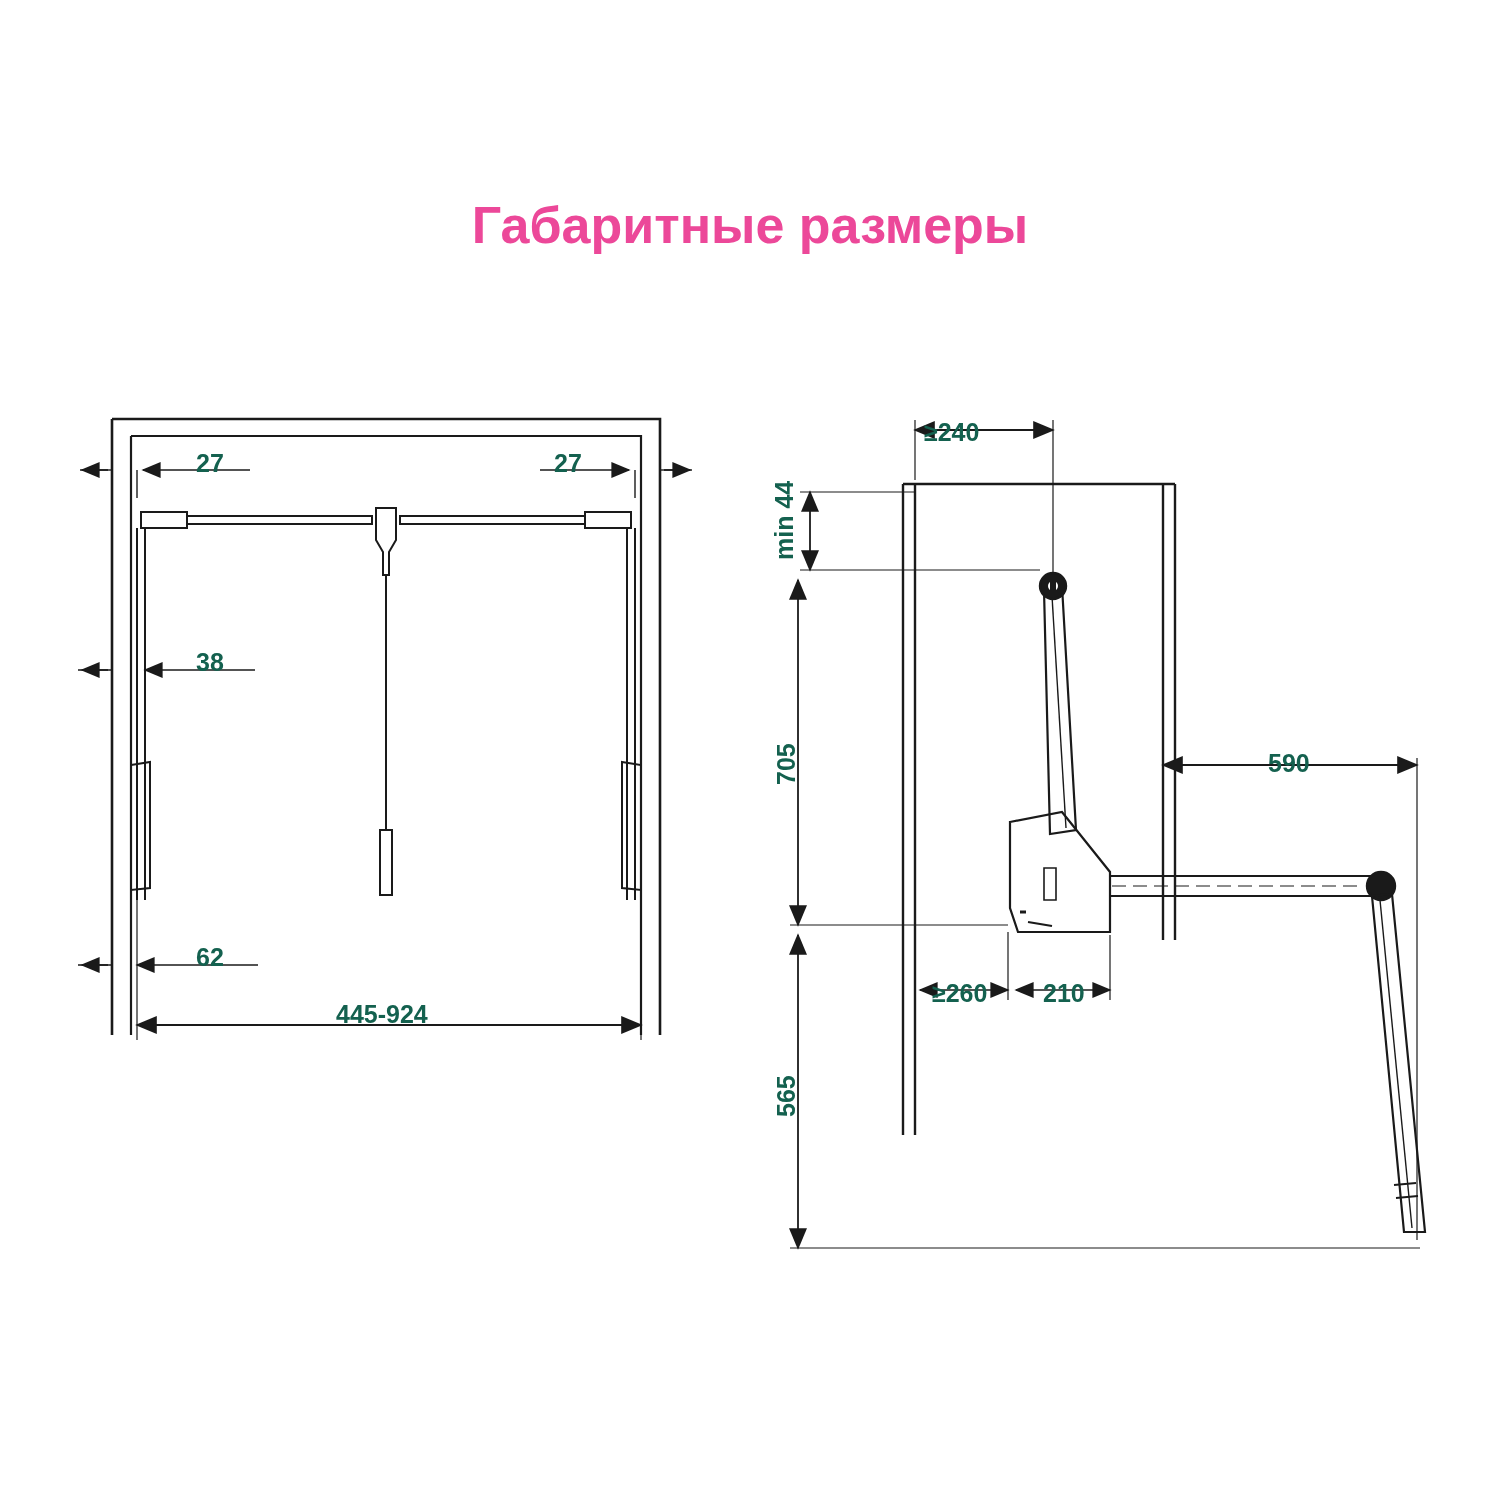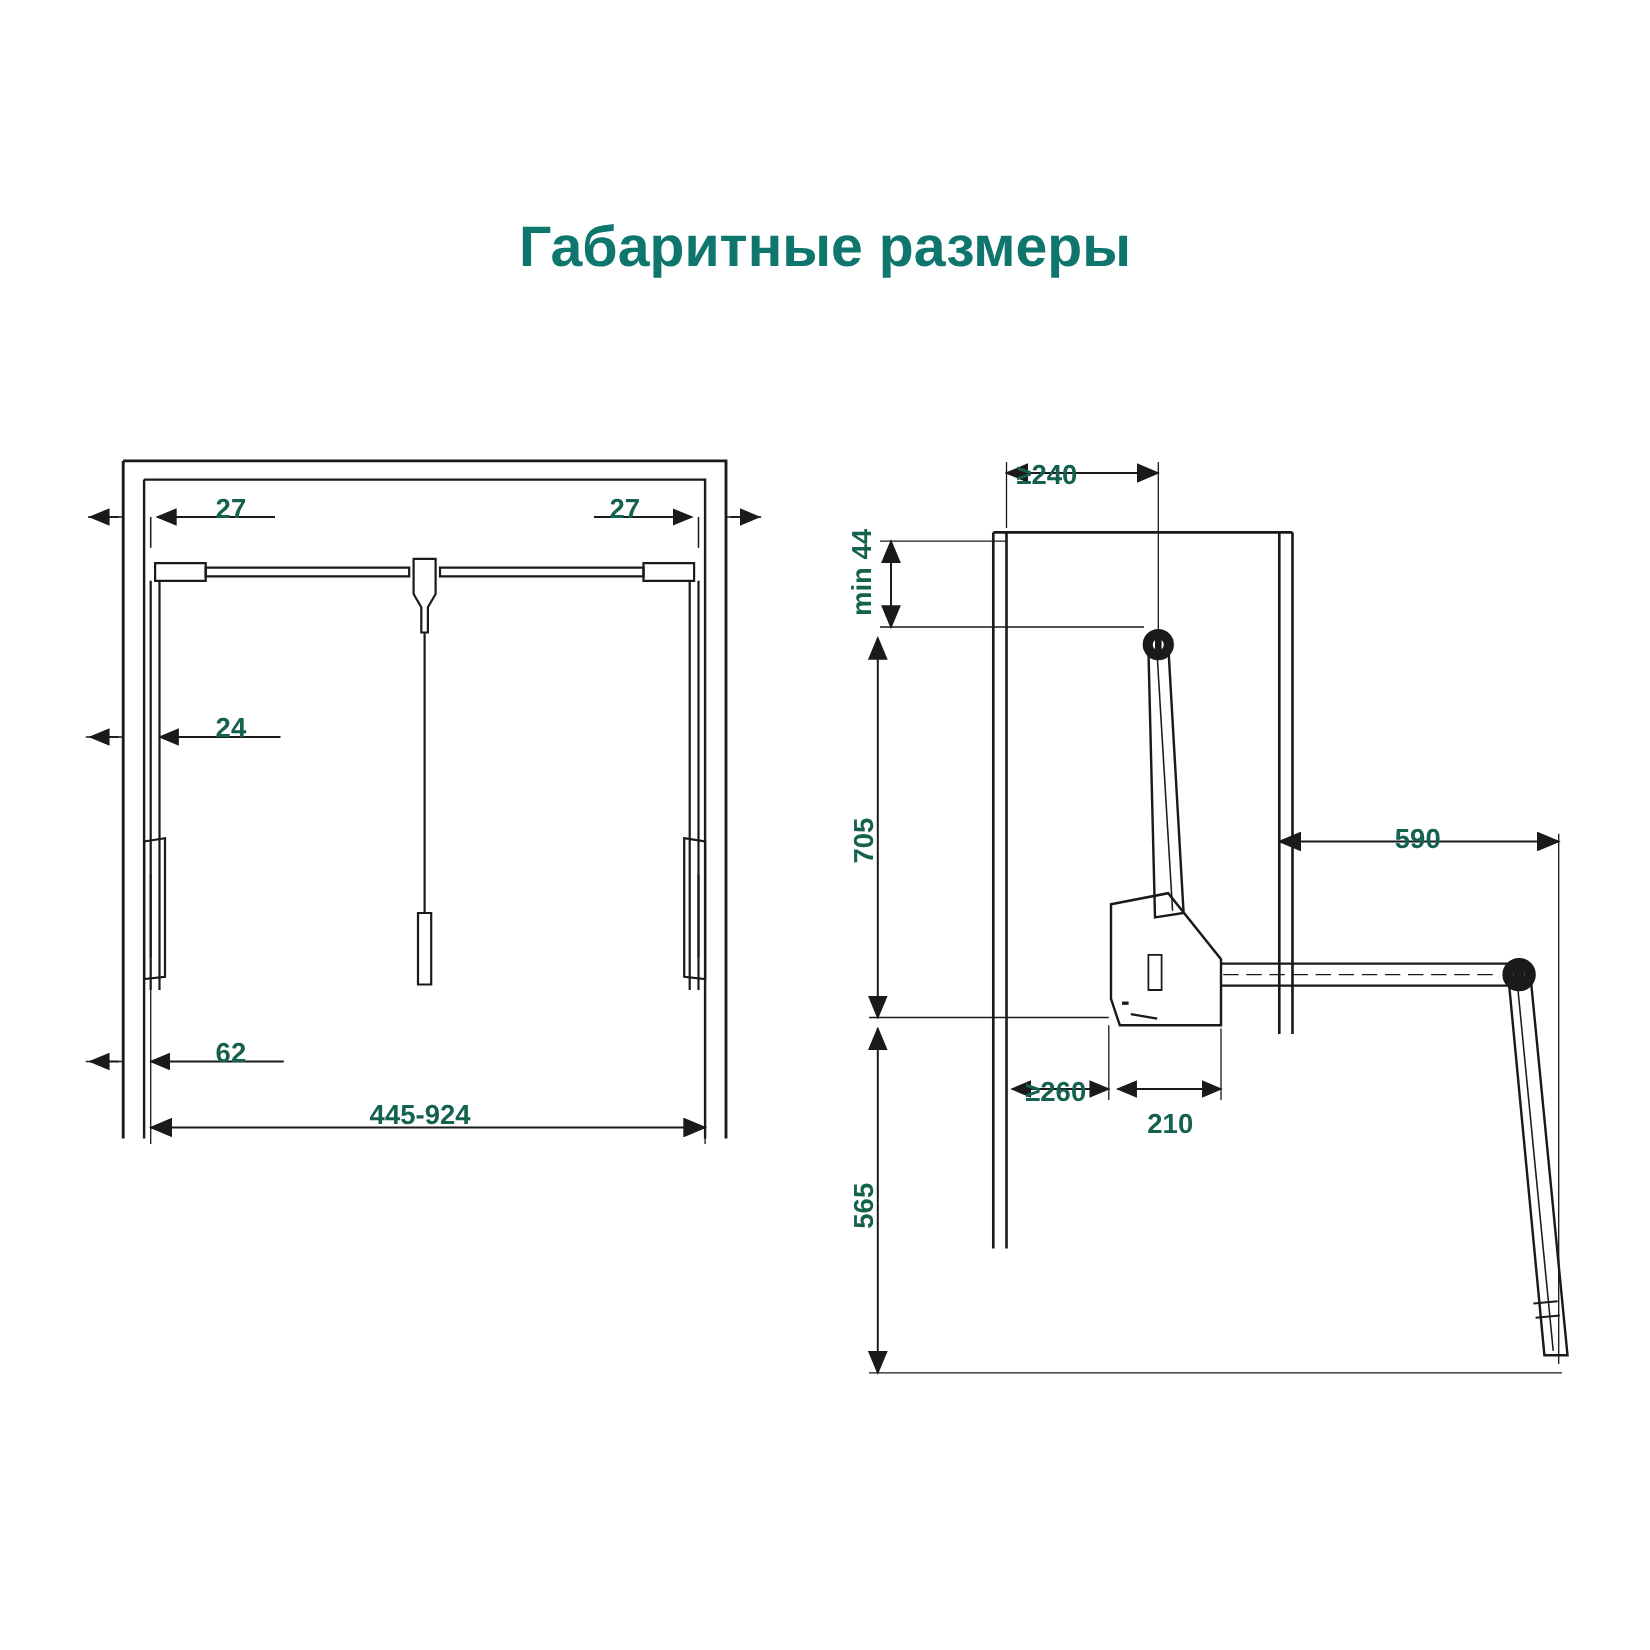--- a/index.html
+++ b/index.html
@@ -1,20 +1,20 @@
 <!DOCTYPE html>
 <html><head>
 <meta charset="utf-8">
 <style>
   html,body{margin:0;padding:0;background:#ffffff;}
   body{width:1500px;height:1500px;font-family:"Liberation Sans",sans-serif;position:relative;overflow:hidden;}
   #stage{position:absolute;left:0;top:0;width:1500px;height:1500px;}
   .title{
     position:absolute;left:0;top:196px;width:1500px;text-align:center;
-    font-size:52px;font-weight:bold;color:#0f766e;line-height:1.12;
+    font-size:52px;font-weight:bold;color:#ec4899;line-height:1.12;
     letter-spacing:0px;
   }
   .title span{display:block;}
   .dim{
     position:absolute;font-size:25px;font-weight:bold;color:#14614f;
     white-space:nowrap;
   }
   .dim.vert{
     transform:rotate(-90deg);
     transform-origin:left top;
@@ -143,25 +143,25 @@
       <path d="M920,990 L1008,990" stroke-width="1.6" marker-start="url(#arrStart)" marker-end="url(#arrEnd)"></path>
       <path d="M1008,932 L1008,1000" stroke-width="1.2"></path>
 
       <path d="M1016,990 L1110,990" stroke-width="1.6" marker-start="url(#arrStart)" marker-end="url(#arrEnd)"></path>
       <path d="M1110,935 L1110,1000" stroke-width="1.2"></path>
     </g>
   </svg>
 
   <div class="dim" style="left:196px;top:449px;">27</div>
   <div class="dim" style="left:554px;top:449px;">27</div>
-  <div class="dim" style="left:196px;top:648px;">24</div>
+  <div class="dim" style="left:196px;top:648px;">38</div>
   <div class="dim" style="left:196px;top:943px;">62</div>
   <div class="dim" style="left:336px;top:1000px;">445-924</div>
 
   <div class="dim" style="left:924px;top:418px;">≥240</div>
   <div class="dim vert" style="left:770px;top:560px;">min 44</div>
   <div class="dim vert" style="left:772px;top:785px;">705</div>
   <div class="dim vert" style="left:772px;top:1117px;">565</div>
   <div class="dim" style="left:1268px;top:733px;margin-top:16px;">590</div>
   <div class="dim" style="left:932px;top:979px;">≥260</div>
-  <div class="dim" style="left:1043px;top:1008px;">210</div>
+  <div class="dim" style="left:1043px;top:979px;">210</div>
 
 </div>
 
 </body></html>

